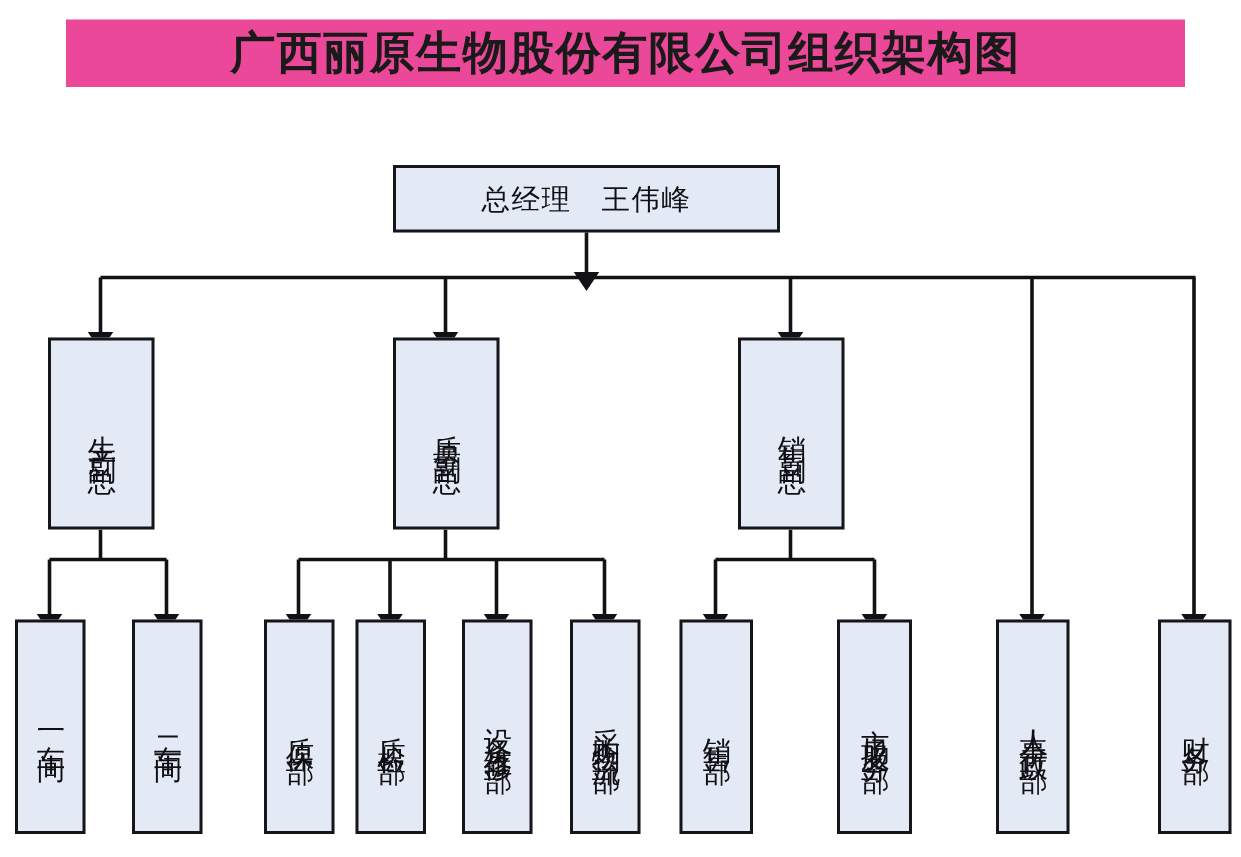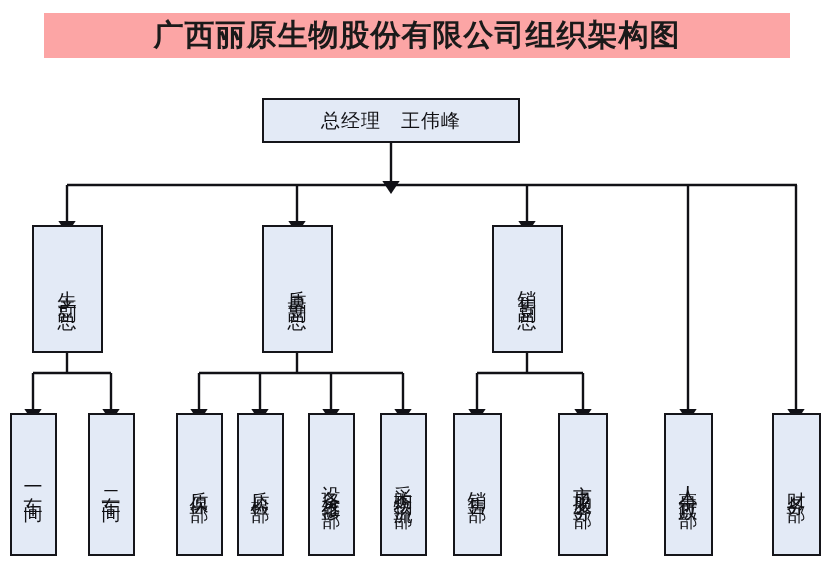--- a/index.html
+++ b/index.html
@@ -27,21 +27,21 @@
     height: 571px;
     pointer-events: none;
   }
 
   .title-banner {
     position: absolute;
     left: 44px;
     top: 13px;
     width: 746px;
     height: 45px;
-    background: #fca5a5;
+    background: #ec4899;
     display: flex;
     align-items: center;
     justify-content: center;
   }
   .title-text {
     font-family: "Liberation Serif", "DejaVu Serif", serif;
     font-size: 30px;
     font-weight: bold;
     color: #1a1a1a;
     letter-spacing: 1px;
@@ -125,21 +125,21 @@
     <line x1="260" y1="373" x2="260" y2="412" stroke="#111116" stroke-width="2.4" marker-end="url(#arrow)"></line>
     <line x1="331" y1="373" x2="331" y2="412" stroke="#111116" stroke-width="2.4" marker-end="url(#arrow)"></line>
     <line x1="403" y1="373" x2="403" y2="412" stroke="#111116" stroke-width="2.4" marker-end="url(#arrow)"></line>
 
     <line x1="527" y1="353" x2="527" y2="373" stroke="#111116" stroke-width="2.4"></line>
     <line x1="477" y1="373" x2="583" y2="373" stroke="#111116" stroke-width="2.4"></line>
     <line x1="477" y1="373" x2="477" y2="412" stroke="#111116" stroke-width="2.4" marker-end="url(#arrow)"></line>
     <line x1="583" y1="373" x2="583" y2="412" stroke="#111116" stroke-width="2.4" marker-end="url(#arrow)"></line>
   </svg>
 
-  <div class="node horiz" style="left:262px; top:98px; width:258px; height:45px;">
+  <div class="node horiz" style="left:262px; top:110px; width:258px; height:45px;">
     <span class="label">总经理　王伟峰</span>
   </div>
 
   <div class="node vert vp" style="left:32px; top:225px; width:71px; height:128px;">
     <span class="label">生产副总</span>
   </div>
   <div class="node vert vp" style="left:262px; top:225px; width:71px; height:128px;">
     <span class="label">质量副总</span>
   </div>
   <div class="node vert vp" style="left:492px; top:225px; width:71px; height:128px;">

